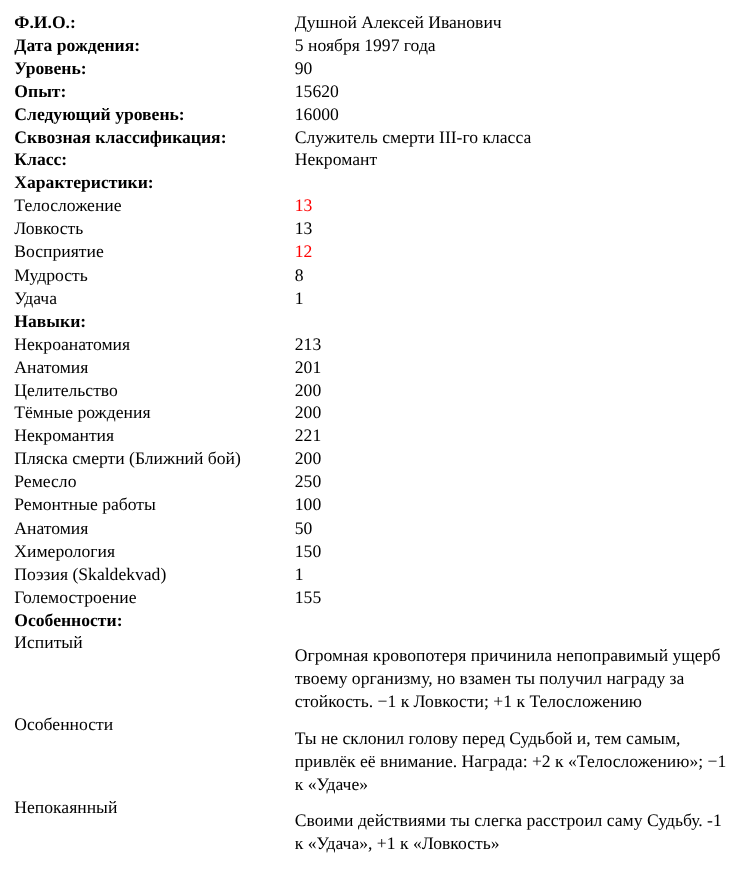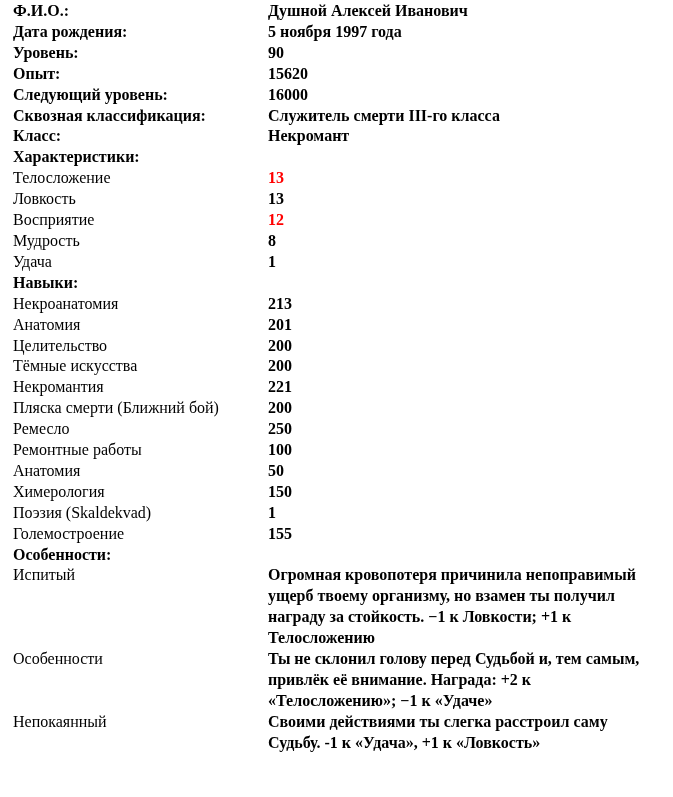--- a/index.html
+++ b/index.html
@@ -10,42 +10,42 @@
     body {
       width: 673px;
       height: 797px;
       overflow: hidden;
       font-family: "Liberation Serif", "DejaVu Serif", serif;
       font-size: 16px;
       color: #000000;
     }
     .sheet {
       position: relative;
-      padding-top: 1px;
+      padding-top: 11px;
     }
     .row {
       display: flex;
       line-height: 20.9px;
     }
     .label {
       width: 255px;
       padding-left: 13px;
       flex-shrink: 0;
     }
     .value {
       width: 395px;
       padding-left: 0;
-      font-weight: bold;
     }
     .bold { font-weight: bold; }
     .italic { }
     .red { color: #ff0000; }
     .feature .value {
       width: 395px;
       line-height: 20.9px;
+      margin-top: 12px;
     }
   </style>
 </head>
 <body>
 
 <div class="sheet">
 
   <div class="row">
     <div class="label bold">Ф.И.О.:</div>
     <div class="value">Душной Алексей Иванович</div>
@@ -108,21 +108,21 @@
   </div>
   <div class="row">
     <div class="label italic">Анатомия</div>
     <div class="value">201</div>
   </div>
   <div class="row">
     <div class="label italic">Целительство</div>
     <div class="value">200</div>
   </div>
   <div class="row">
-    <div class="label italic">Тёмные искусства</div>
+    <div class="label italic">Тёмные рождения</div>
     <div class="value">200</div>
   </div>
   <div class="row">
     <div class="label italic">Некромантия</div>
     <div class="value">221</div>
   </div>
   <div class="row">
     <div class="label italic">Пляска смерти (Ближний бой)</div>
     <div class="value">200</div>
   </div>

